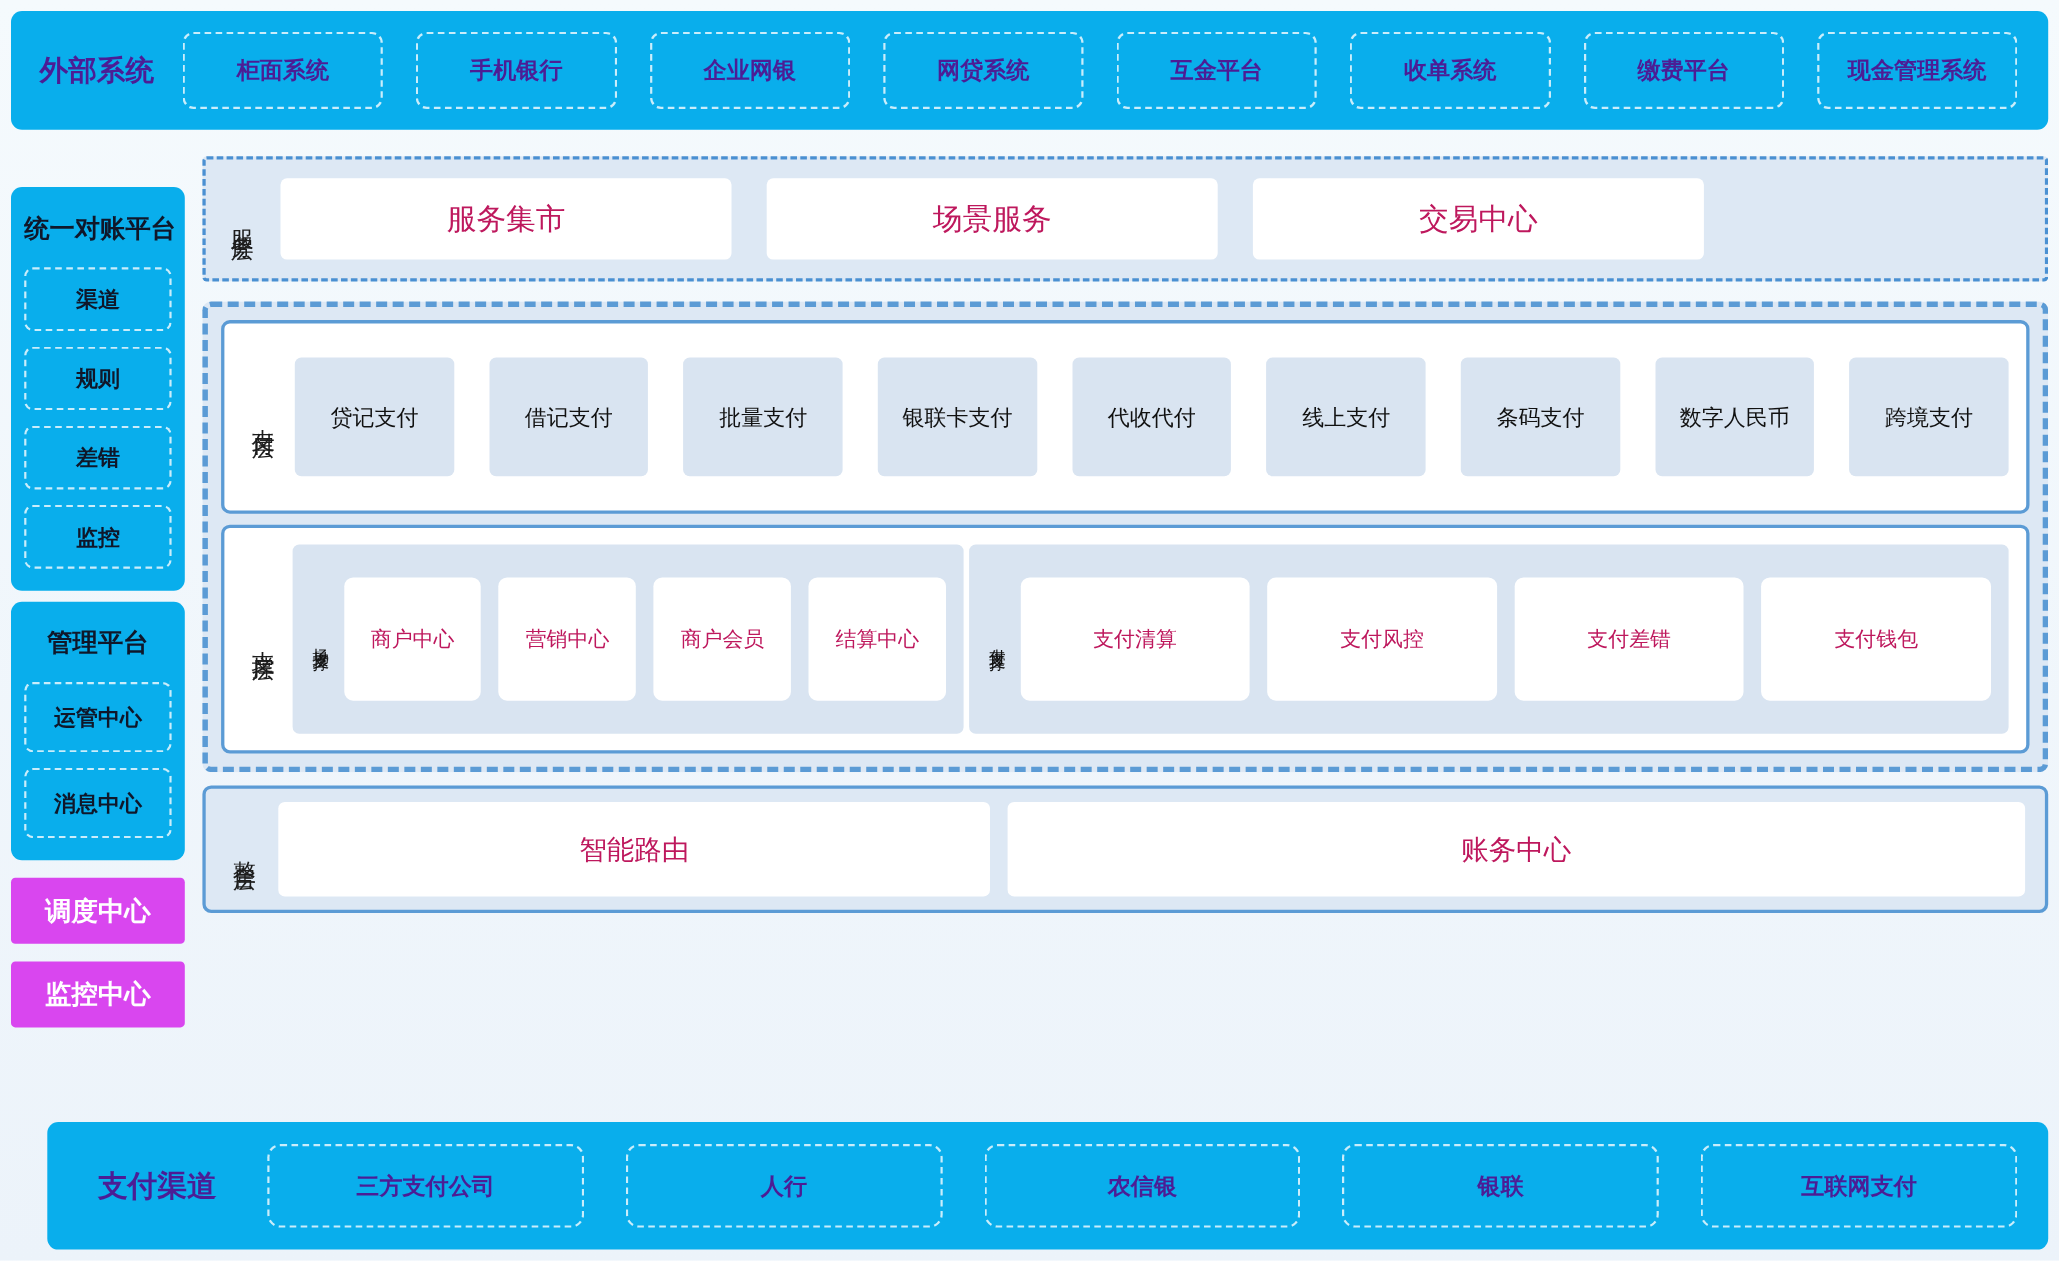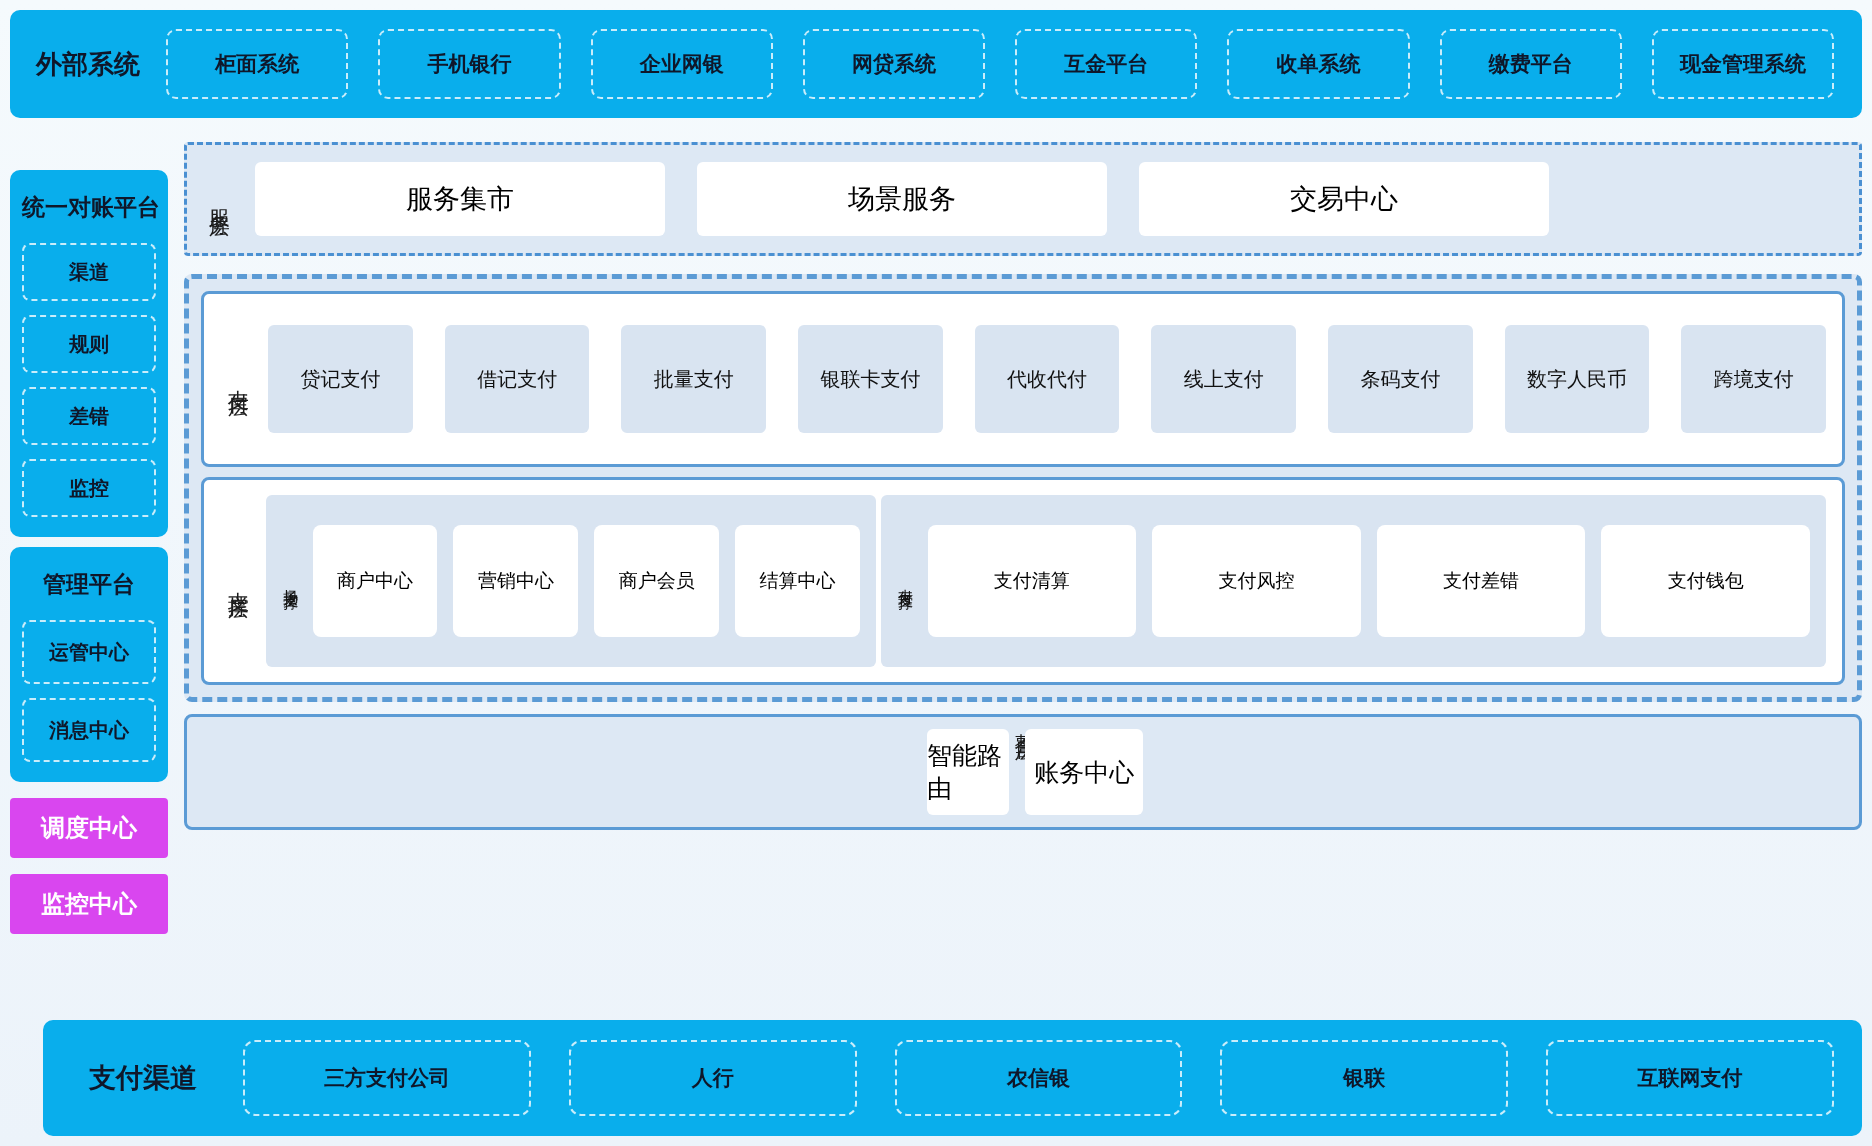--- a/index.html
+++ b/index.html
@@ -5,21 +5,21 @@
   * { box-sizing: border-box; margin: 0; padding: 0; }
   html,body { width: 1872px; height: 1146px; }
   body {
     font-family: "Liberation Sans", "DejaVu Sans", sans-serif;
     background: linear-gradient(180deg,#f5fafd 0%,#ecf3fa 100%);
     color: #111;
   }
   .page { width: 1872px; height: 1146px; padding: 10px; display: flex; flex-direction: column; }
 
   
-  .bar { background: #09aeec; border-radius: 10px; display: flex; align-items: center; color: #0f172a; }
+  .bar { background: #09aeec; border-radius: 10px; display: flex; align-items: center; color: #4c1d95; }
   .top-bar { height: 108px; margin-bottom: 24px; }
   .bottom-bar { height: 116px; margin-top: auto; margin-left: 33px; }
   .bar-title { font-size: 26px; font-weight: bold; padding: 0 26px; white-space: nowrap; }
   .bottom-bar .bar-title { padding: 0 46px; font-size: 27px; }
   .bar-items { flex: 1; display: flex; gap: 30px; padding-right: 28px; }
   .bottom-bar .bar-items { gap: 38px; }
   .bar-item {
     flex: 1; height: 70px; border: 2px dashed rgba(255,255,255,.78);
     border-radius: 10px; display: flex; align-items: center; justify-content: center;
     font-size: 21px; font-weight: bold;
@@ -45,21 +45,21 @@
     display: flex; align-items: center; justify-content: center; font-size: 24px; font-weight: bold;
   }
 
   
   .content { flex: 1; display: flex; flex-direction: column; }
 
   .vlabel {
     writing-mode: vertical-rl; text-orientation: upright;
     font-size: 21px; color: #1c1c1c; letter-spacing: 4px; line-height: 1.15; flex: none;
   }
-  .white-box { background: #fff; border-radius: 6px; display: flex; align-items: center; justify-content: center; color: #000000; }
+  .white-box { background: #fff; border-radius: 6px; display: flex; align-items: center; justify-content: center; color: #be185d; }
 
   .service-layer {
     height: 114px; border: 3px dashed #4a90d2; border-radius: 4px;
     background: #dde8f4; display: flex; align-items: center; padding: 0 10px 0 20px;
   }
   .service-boxes { flex: 1; display: flex; gap: 32px; margin-left: 24px; padding-right: 300px; }
   .service-box { flex: 1; height: 74px; font-size: 27px; }
 
   .dashed-container {
     margin-top: 18px; border: 5px dashed #5b9bd5; border-radius: 8px;
@@ -80,21 +80,21 @@
   .group-pay { flex: 1.58; }
   .sub-vlabel {
     writing-mode: vertical-rl; text-orientation: upright;
     font-size: 15px; letter-spacing: 2px; color: #111; line-height: 1.1; flex: none;
   }
   .support-items { flex: 1; display: flex; gap: 16px; margin-left: 14px; }
   .support-item { flex: 1; height: 112px; font-size: 19px; border-radius: 8px; }
 
   .integration-layer {
     margin-top: 12px; height: 116px; border: 3px solid #5b9bd5; border-radius: 8px;
-    background: #dde8f4; display: flex; align-items: center; padding: 0 18px 0 22px; flex-direction: column;
+    background: #dde8f4; display: flex; align-items: center; padding: 0 18px 0 22px;
   }
   .integration-boxes { flex: 1; display: flex; gap: 16px; margin-left: 20px; }
   .int-box { height: 86px; font-size: 25px; }
   .int-box-1 { flex: 1; }
   .int-box-2 { flex: 1.43; }
 </style>
 </head>
 <body>
 
 <div class="page">

